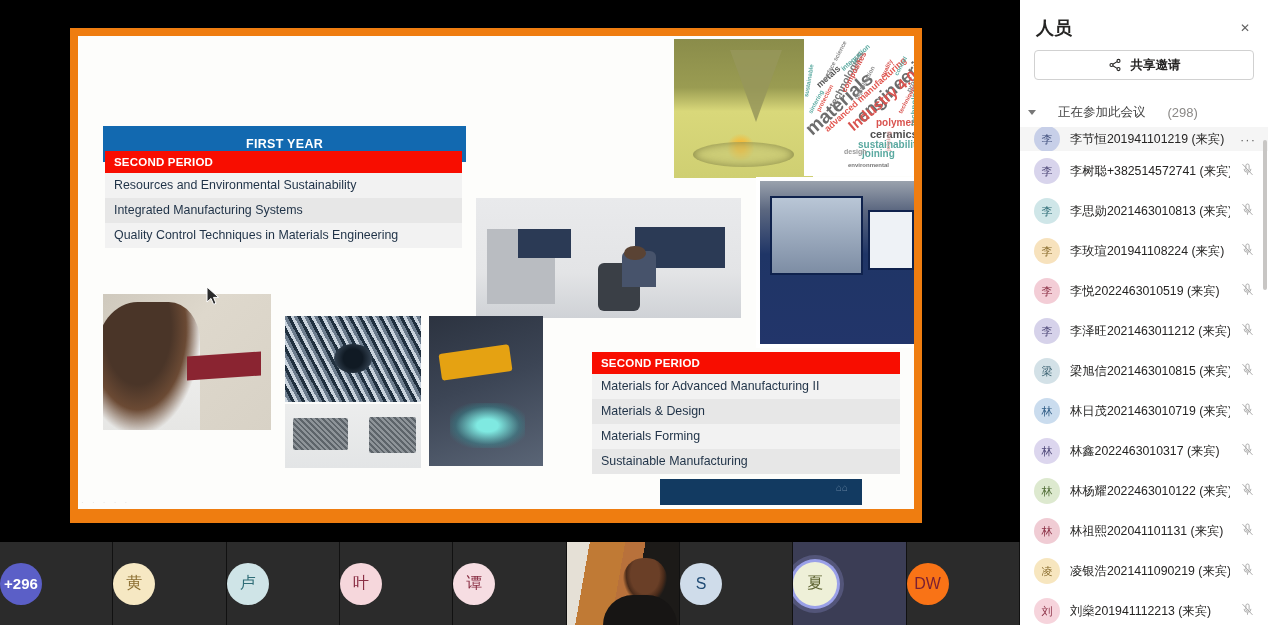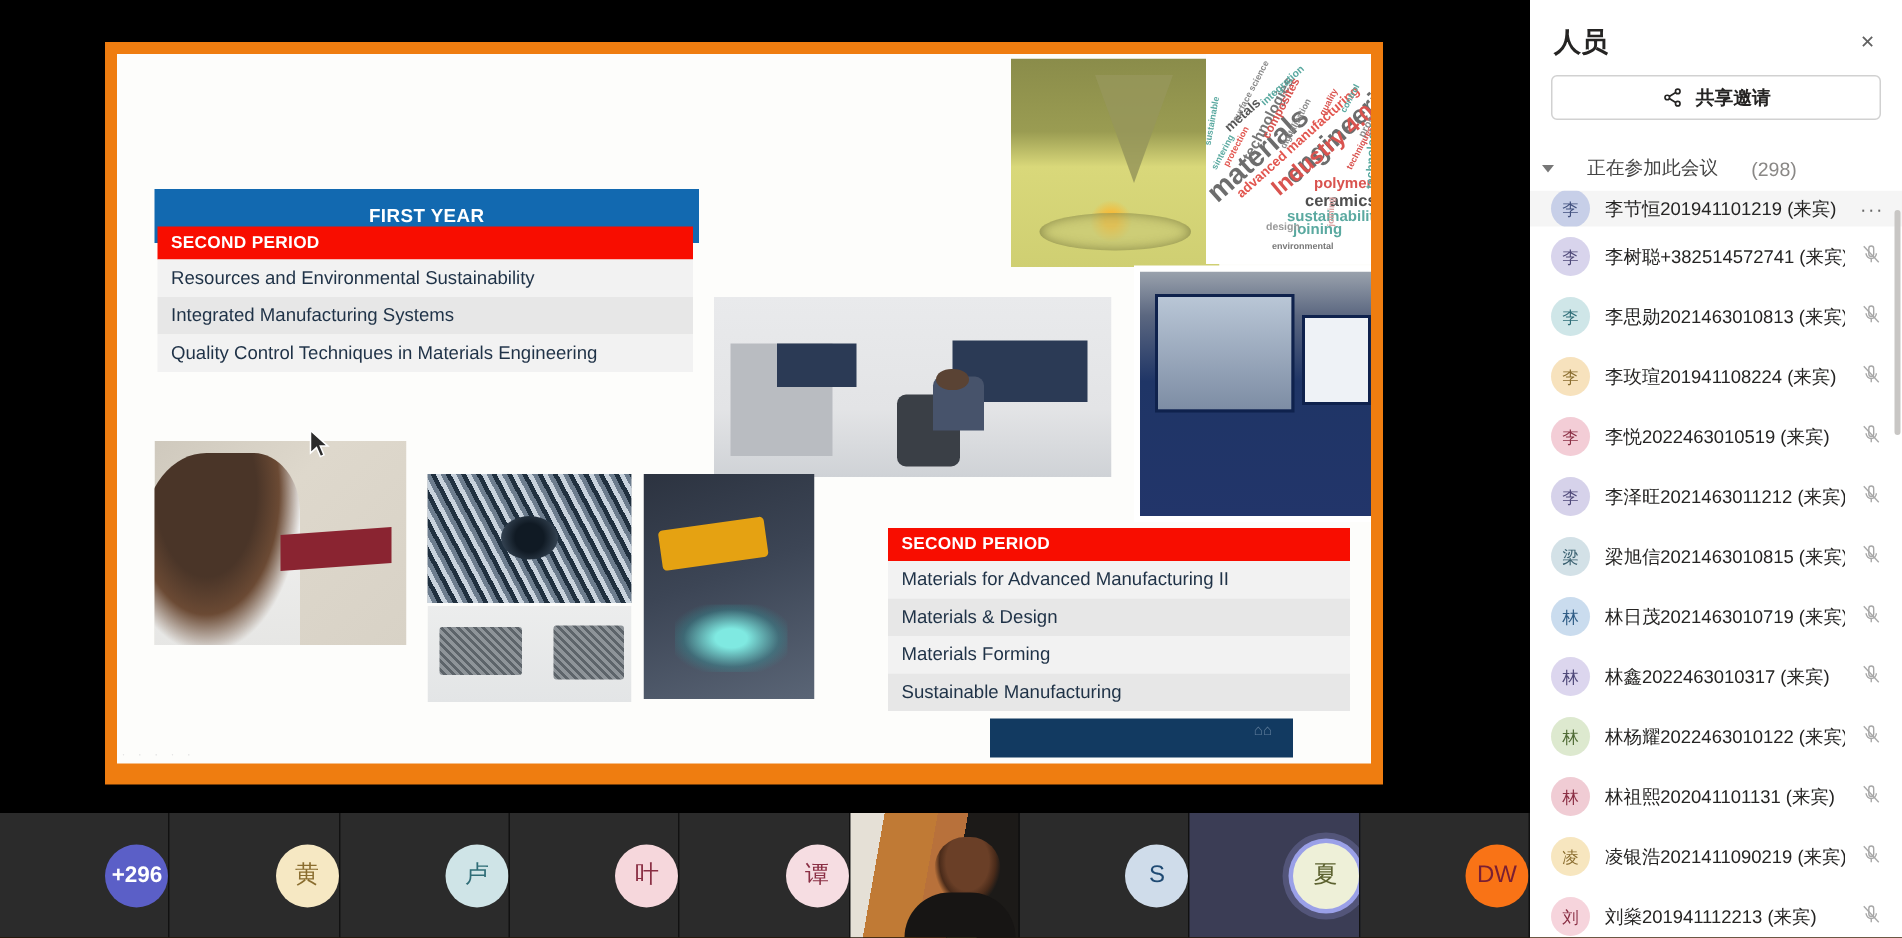--- a/index.html
+++ b/index.html
@@ -234,21 +234,21 @@
     position: absolute; left: 0; bottom: 0;
     width: 1020px; height: 83px;
     background: #0d0d0d;
     display: flex;
   }
   .tile {
     flex: 1 1 0;
     height: 83px;
     background: #2b2b2b;
     position: relative;
-    display: flex; align-items: center; justify-content: flex-end;
+    display: flex; align-items: center; justify-content: flex-start;
     border-right: 1px solid #111;
     overflow: hidden;
   }
   .tile.speaking { background: #3b3d55; }
   .av {
     width: 42px; height: 42px; border-radius: 50%;
     display:flex; align-items:center; justify-content:center;
     font-size: 16px;
   }
   .tile.speaking .av {

